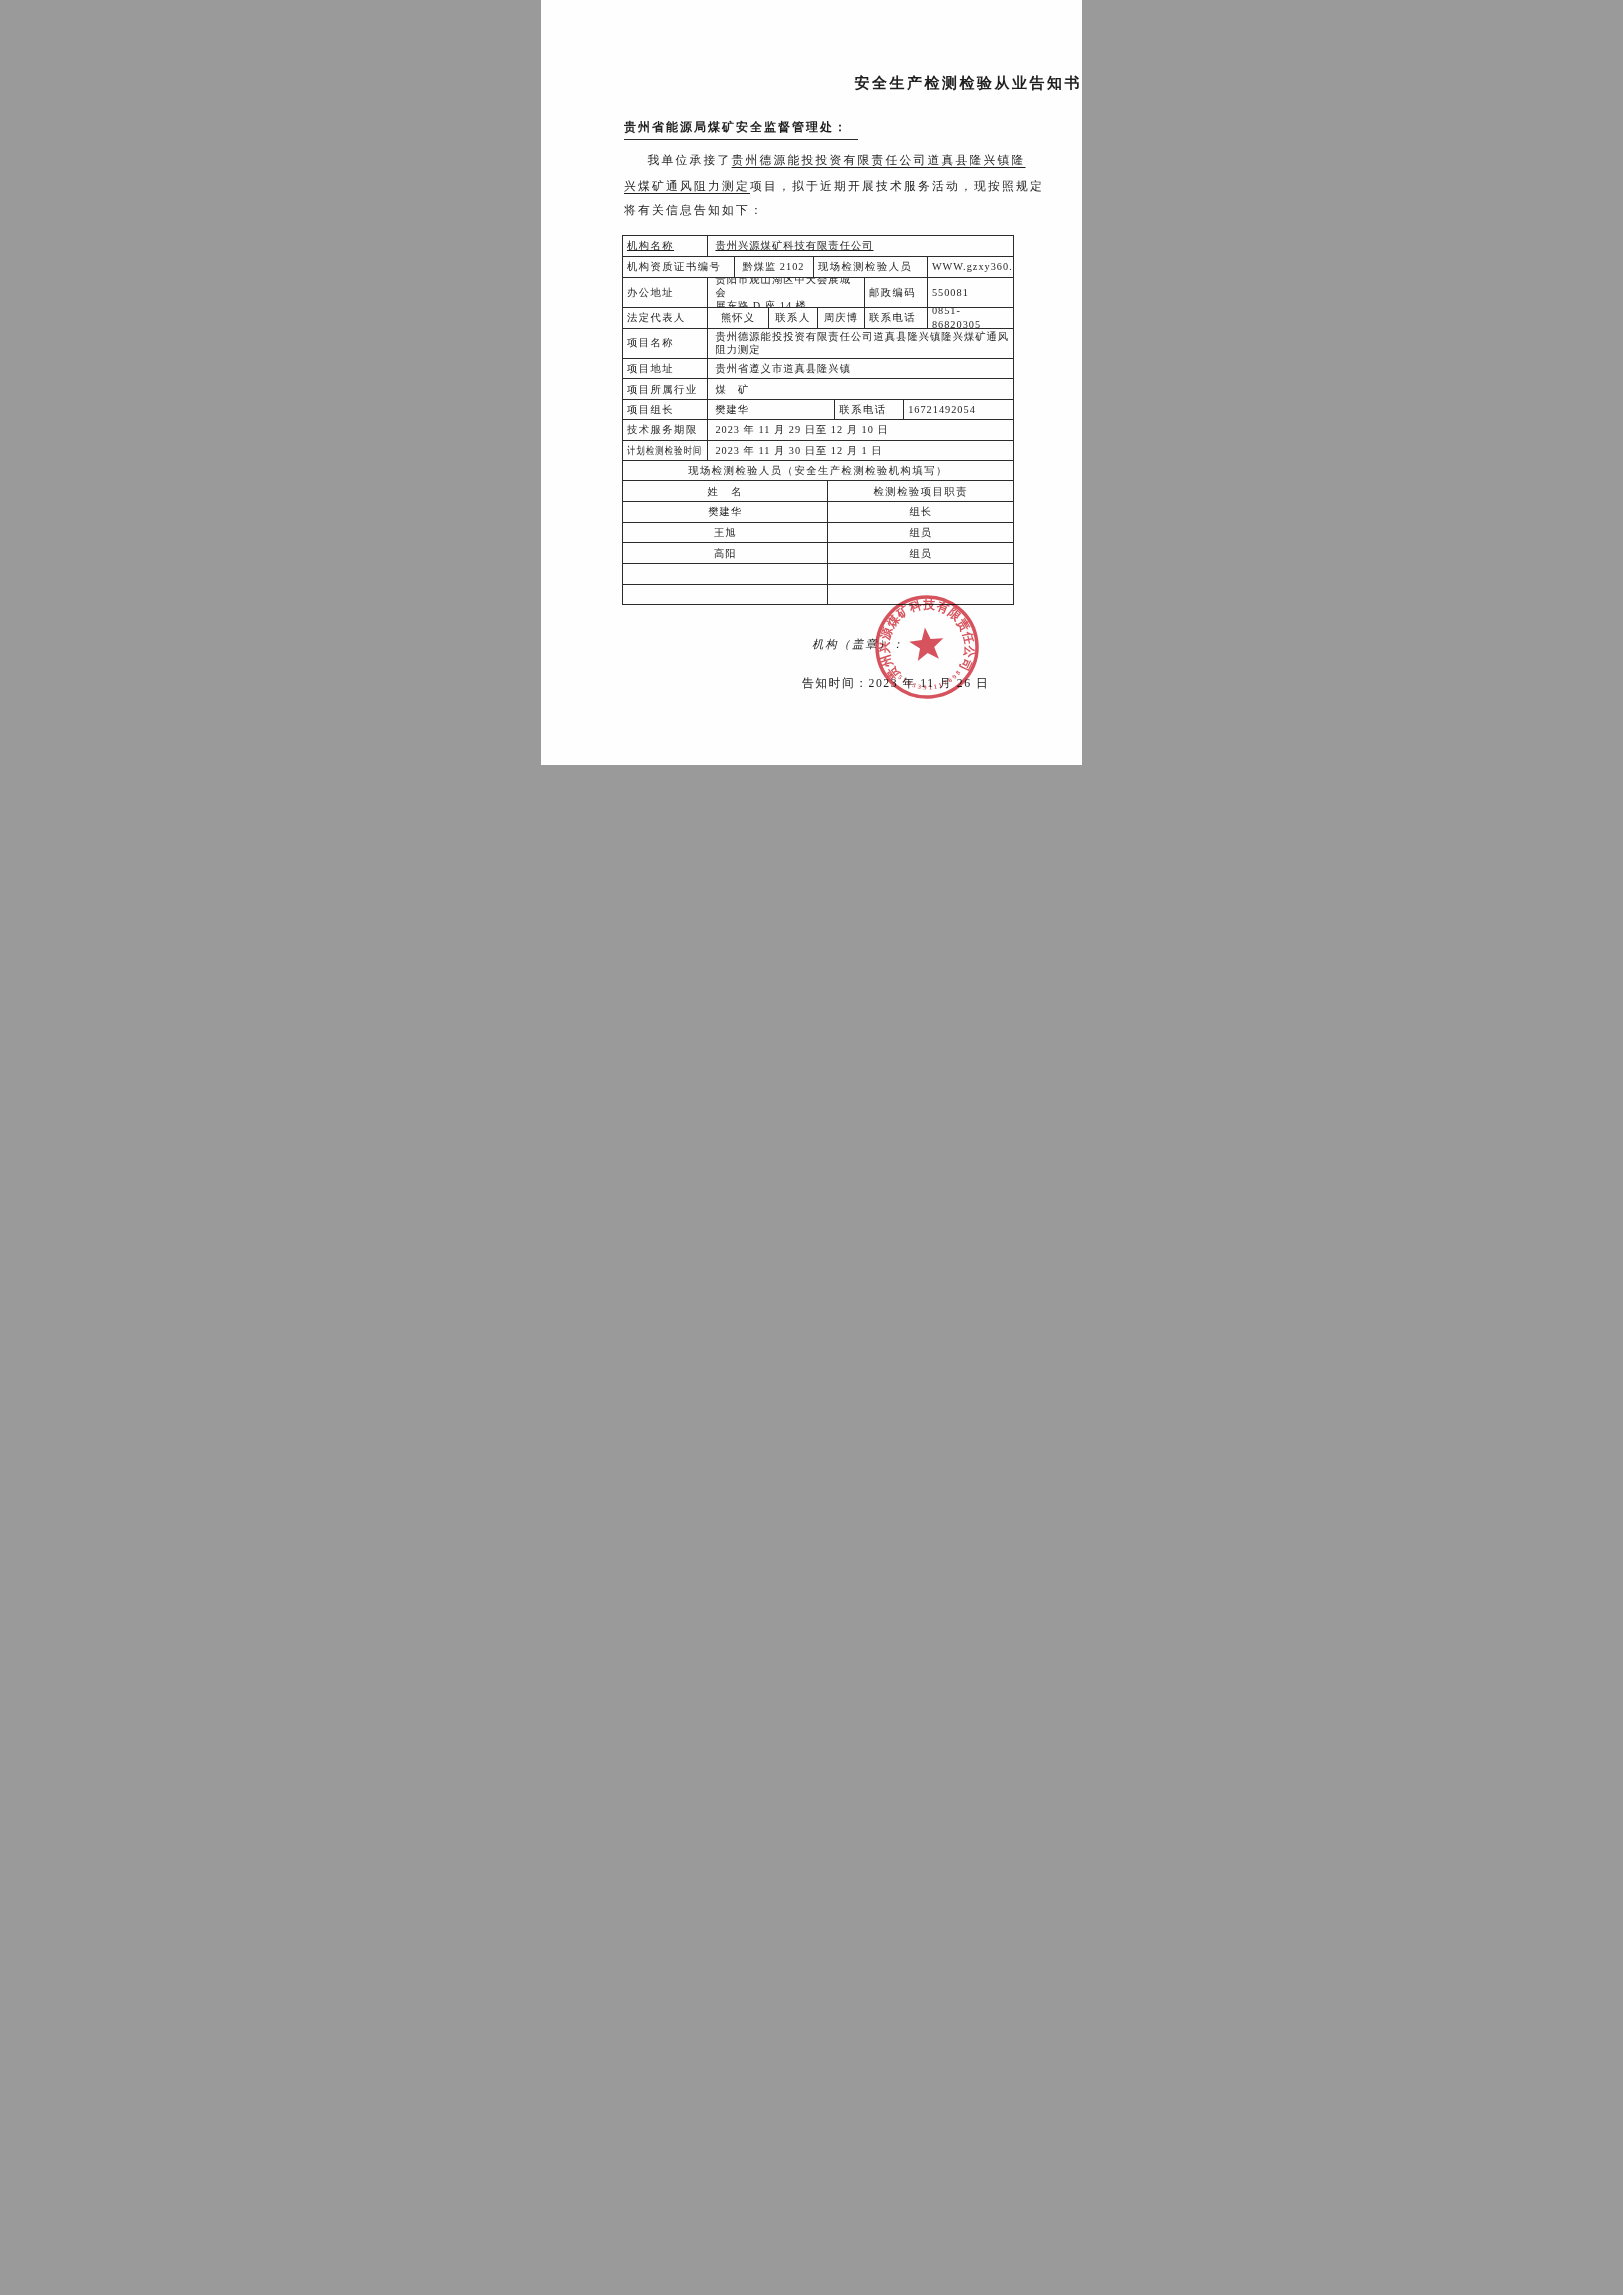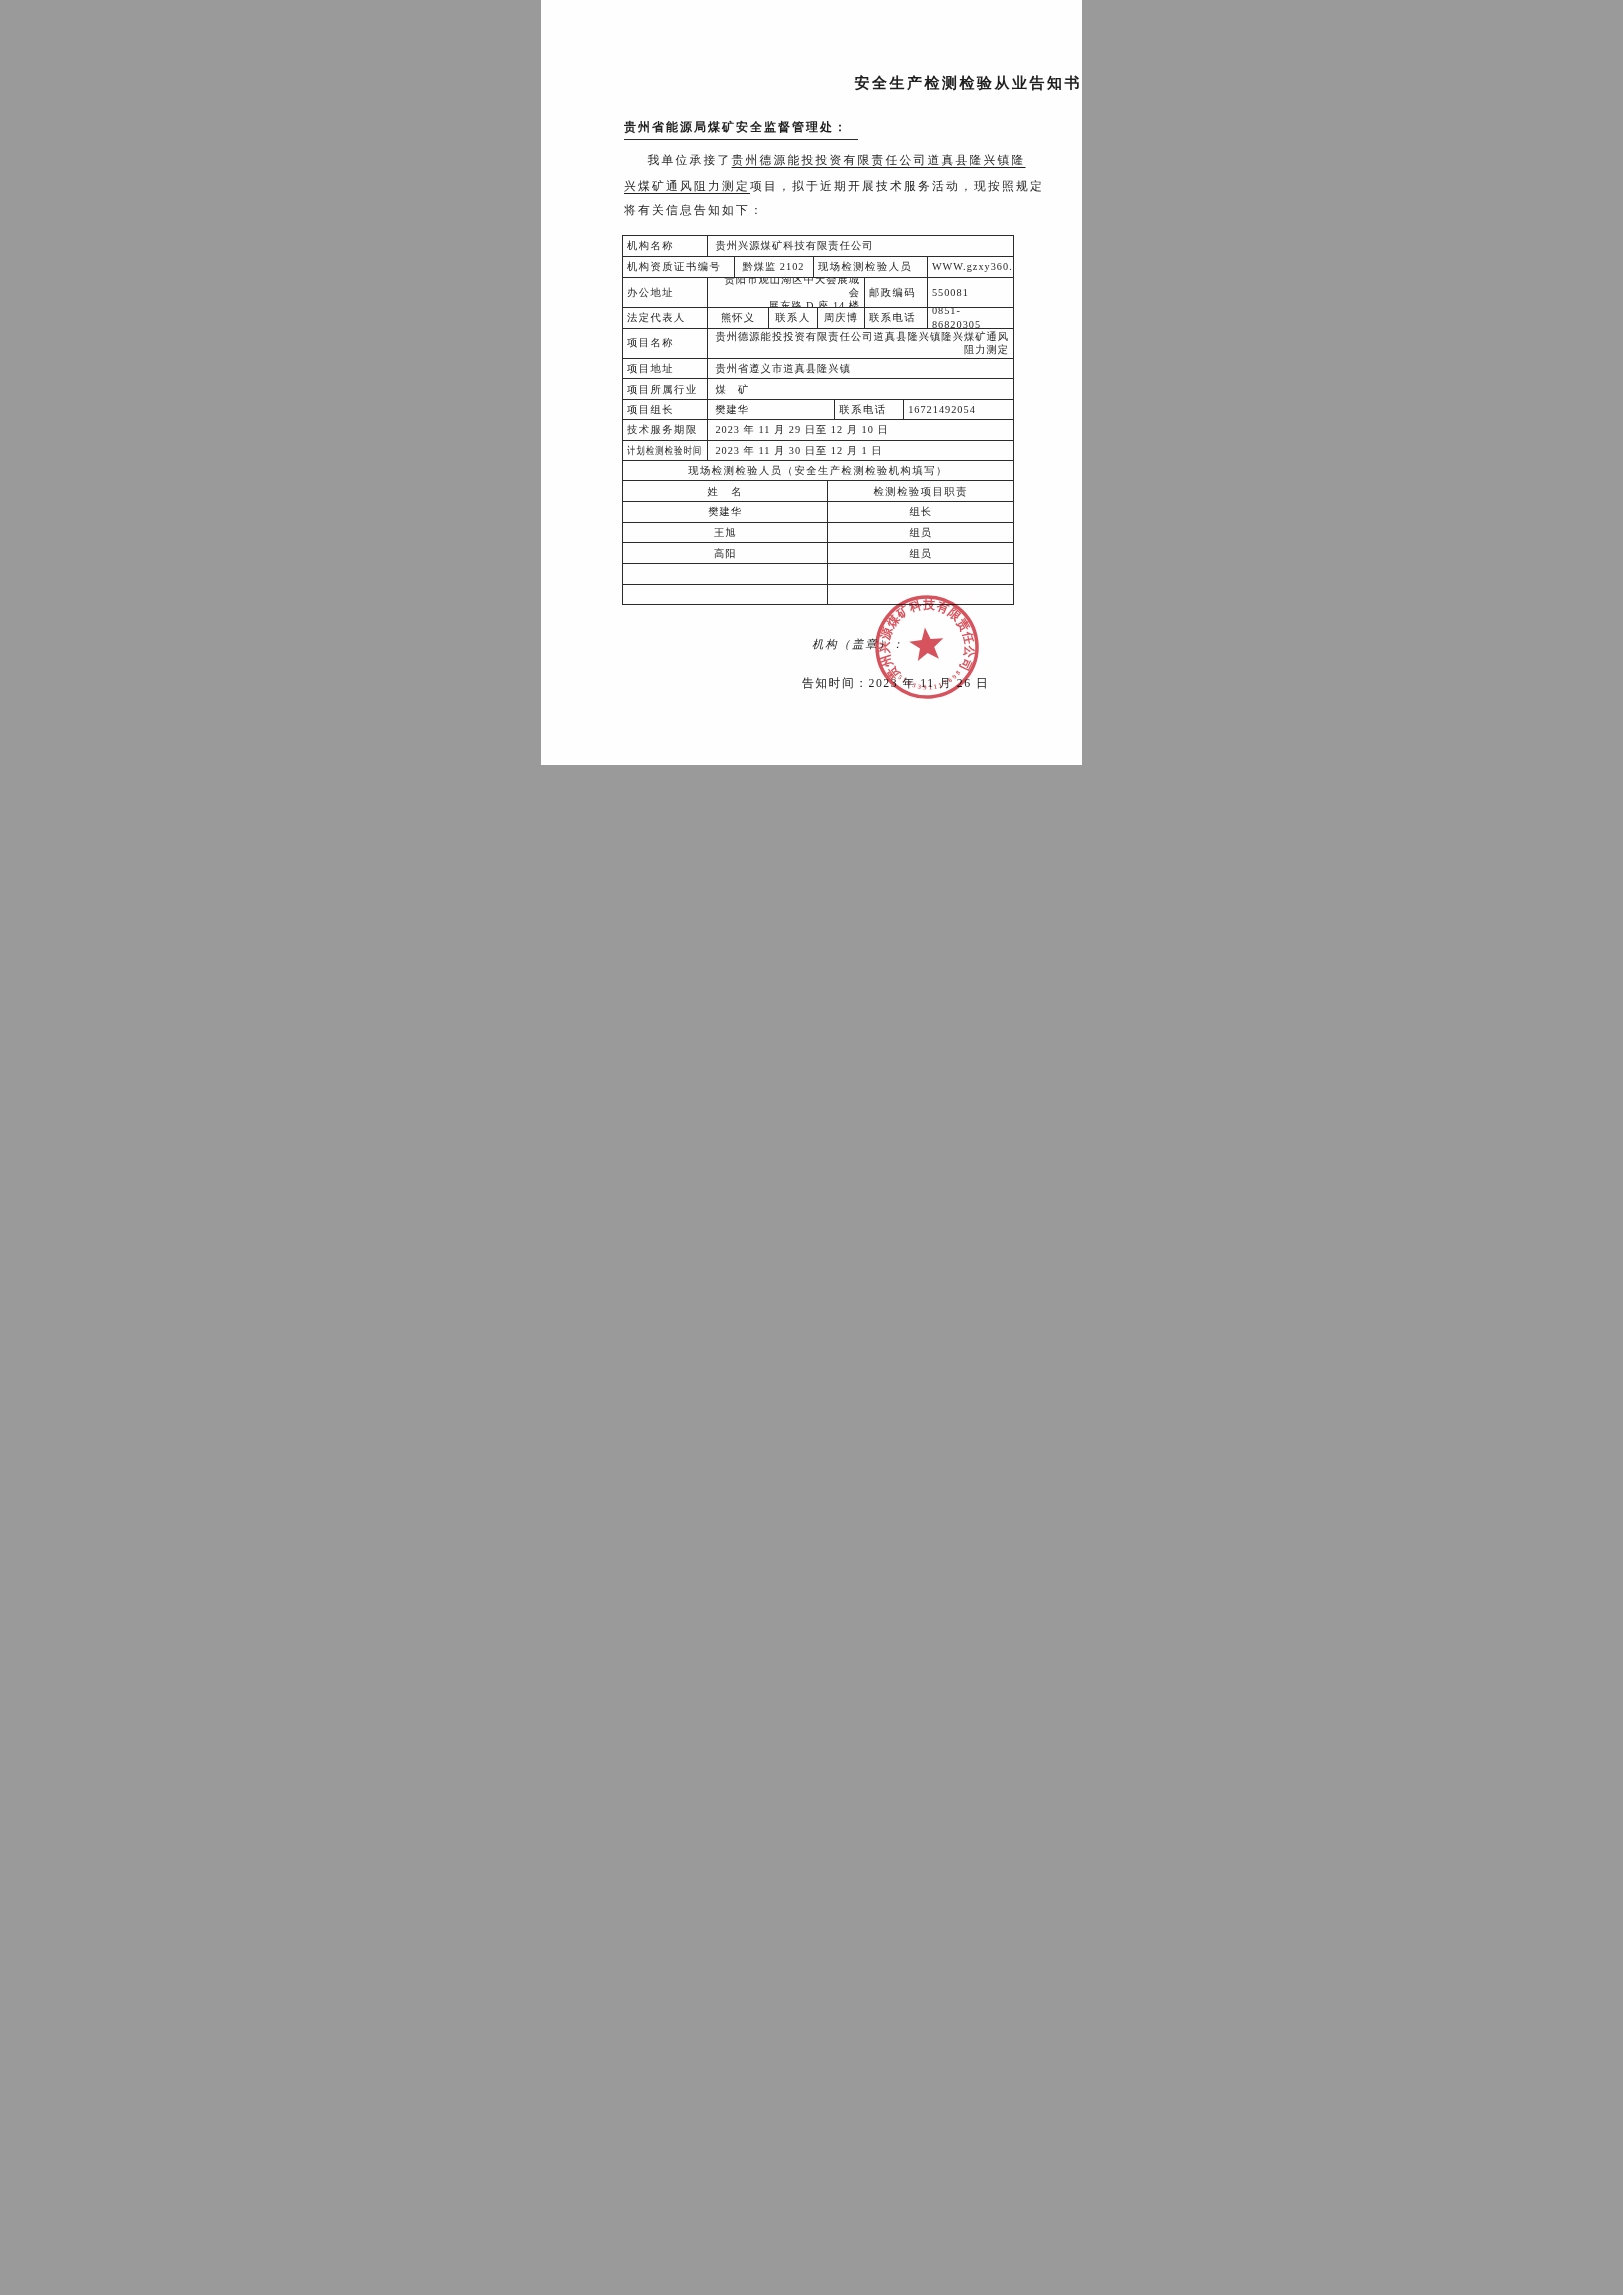--- a/index.html
+++ b/index.html
@@ -35,34 +35,34 @@
   .pl1 { top:153px; padding-left:23.6px;text-align:right; }
   .pl2 { top:179px; }
   .pl3 { top:203px; }
 
   .doc-table {
     position:absolute; left:81px; top:235px; width:390px;
     border:1px solid #2b2b2b;
     box-sizing:content-box;
   }
   .trow { display:flex; border-top:1px solid #2b2b2b; }
-  .trow:first-child { border-top:none; }
+  .trow:first-child { border-top:none;text-decoration:underline; }
   .cell {
     box-sizing:border-box;
     border-left:0.7px solid #2b2b2b;
     display:flex; align-items:center;
     padding:1px 3.9px;
     font-size:10.3px; letter-spacing:1px; line-height:1.28;
     overflow:hidden;
   }
   .cell:first-child { border-left:none; }
   .lbl { letter-spacing:1.5px; }
   .pad { padding-left:7.4px; }
   .ctr { justify-content:center; text-align:center; }
-  .multiline { white-space:pre-line;text-align:right; }
+  .multiline { white-space:pre-line; }
   .squeeze { display:inline-block; transform:scaleX(0.8); transform-origin:left center; white-space:nowrap; }
 
   .stamp-label {
     position:absolute; left:271px; top:637px;
     font-size:11.3px; letter-spacing:2px; white-space:nowrap;font-style:italic;
   }
   .date-line {
     position:absolute; left:261px; top:676px;
     font-size:11.8px; letter-spacing:1.5px; white-space:nowrap;
   }

